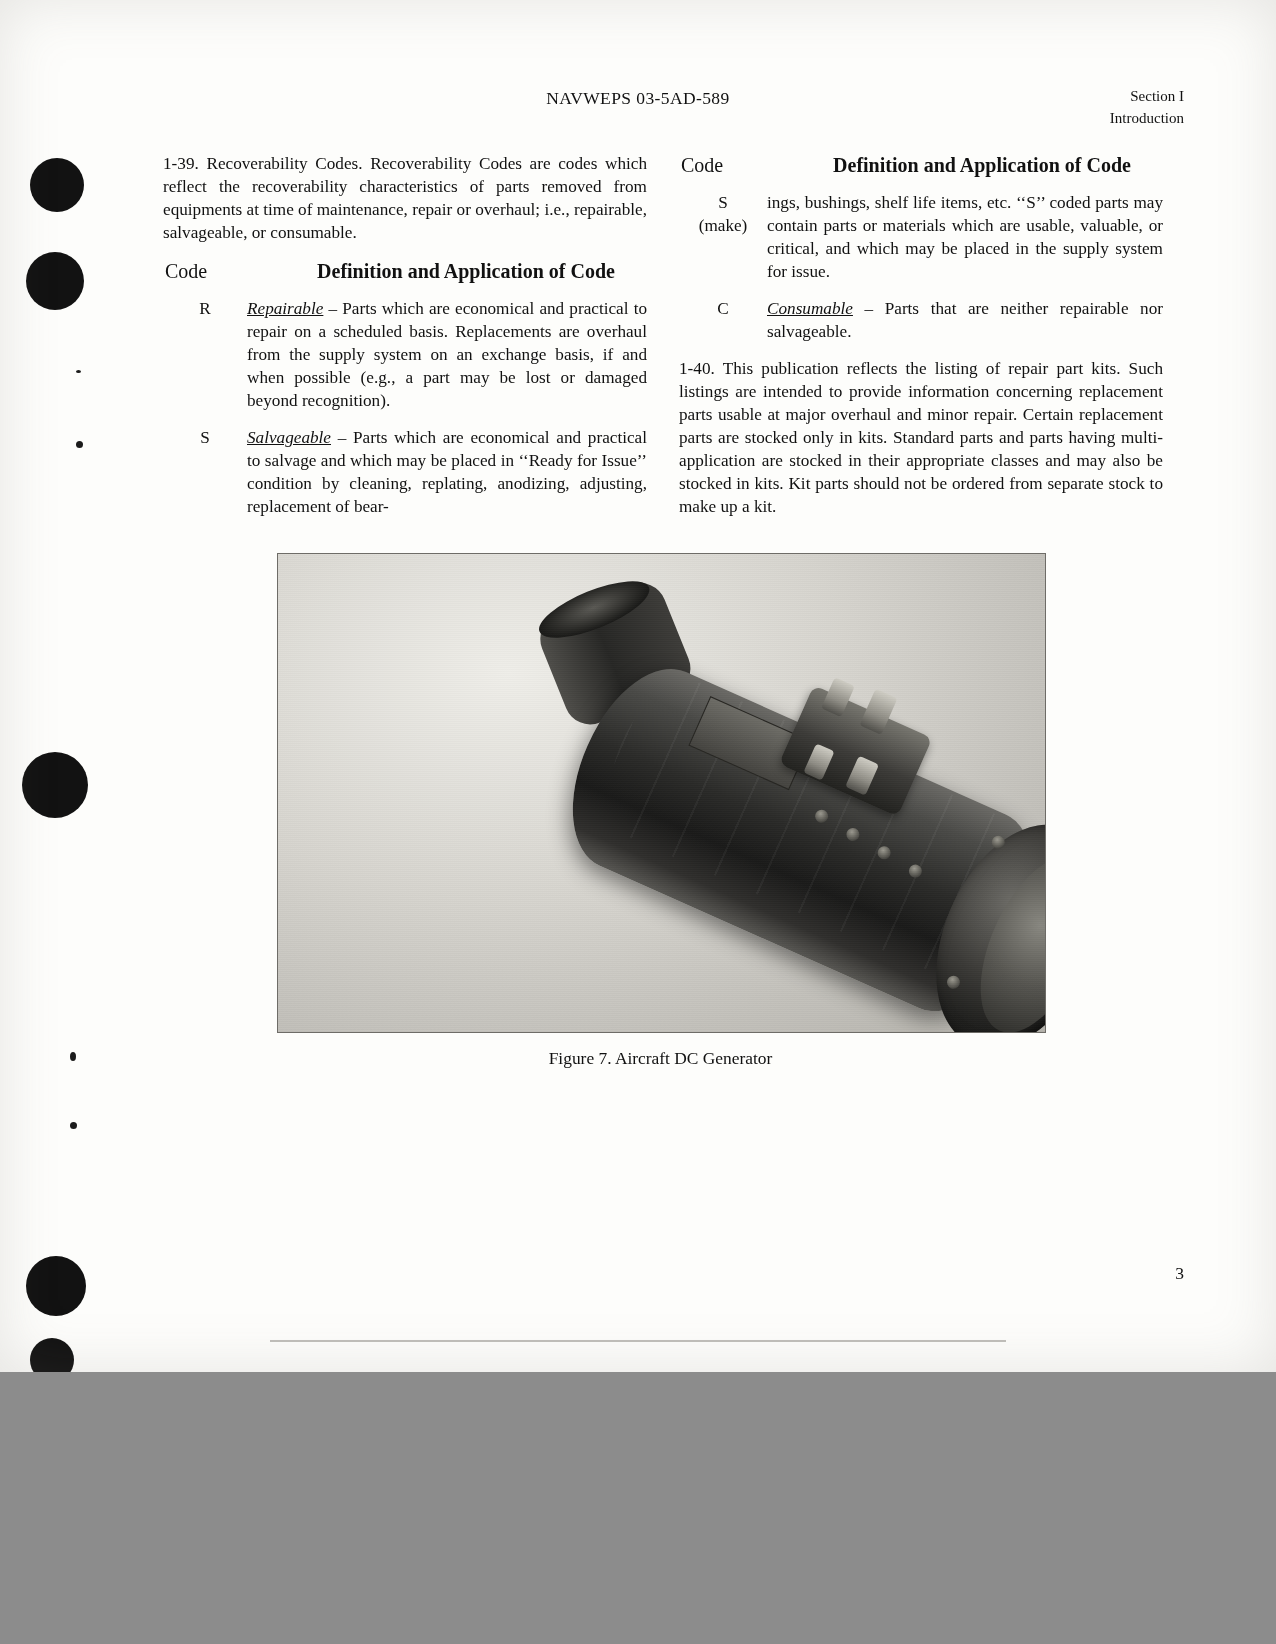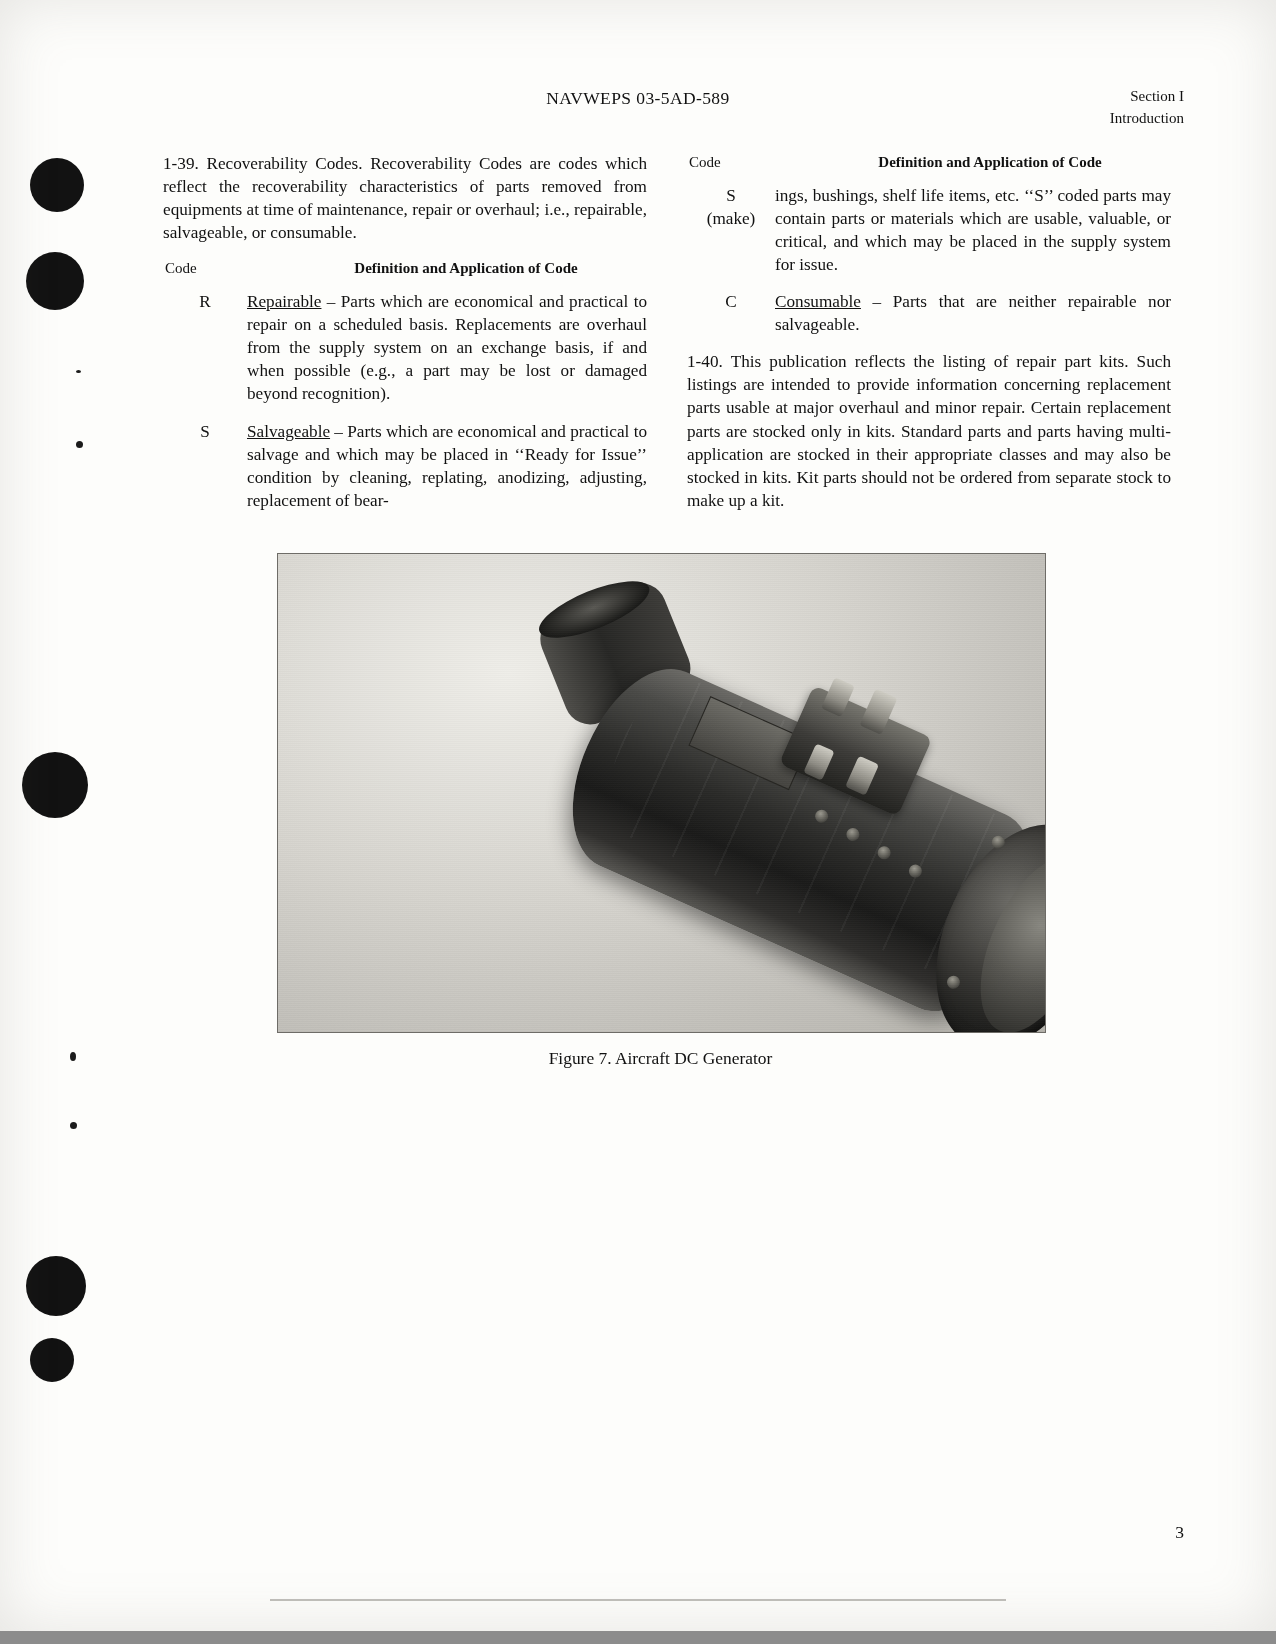--- a/index.html
+++ b/index.html
@@ -3,21 +3,21 @@
 <meta charset="utf-8">
 <style>
   html, body {
     margin: 0;
     padding: 0;
     background: #8c8c8c;
   }
   .page {
     position: relative;
     width: 1276px;
-    height: 1631px;
+    height: 1372px;
     background: #fdfdfb;
     overflow: hidden;
     font-family: "Liberation Serif", serif;
     color: #111;
   }
   
   .page::after {
     content: "";
     position: absolute;
     inset: 0;
@@ -56,38 +56,38 @@
     line-height: 1.45;
   }
 
   
   .body-wrap {
     position: absolute;
     top: 152px;
     left: 163px;
     width: 1008px;
     display: flex;
-    gap: 40px;
+    gap: 32px;
   }
   .col {
     width: 484px;
     font-size: 17.2px;
     line-height: 1.34;
   }
   p {
     margin: 0 0 14px 0;
     text-align: justify;
     -webkit-hyphens: none;
     hyphens: none;
   }
 
   .tbl-head {
     display: flex;
     margin: 14px 0 12px 0;
-    font-size: 15px;
+    font-size: 20px;
     align-items: center;
   }
   .tbl-head .c-code {
     width: 120px;
     text-align: left;
     padding-left: 2px;
   }
   .tbl-head .c-def {
     flex: 1;
     text-align: center;
@@ -103,21 +103,21 @@
   .code-row .code-cell {
     width: 84px;
     flex: 0 0 84px;
     text-align: center;
     line-height: 1.34;
   }
   .code-row .def-cell {
     flex: 1;
     text-align: justify;
   }
-  .u { text-decoration: underline; }
+  .u { text-decoration: underline; font-style: italic; }
 
   .right-col .code-row .code-cell { width: 88px; flex: 0 0 88px; }
 
   
   .figure-box {
     position: absolute;
     left: 277px;
     top: 553px;
     width: 767px;
     height: 478px;

